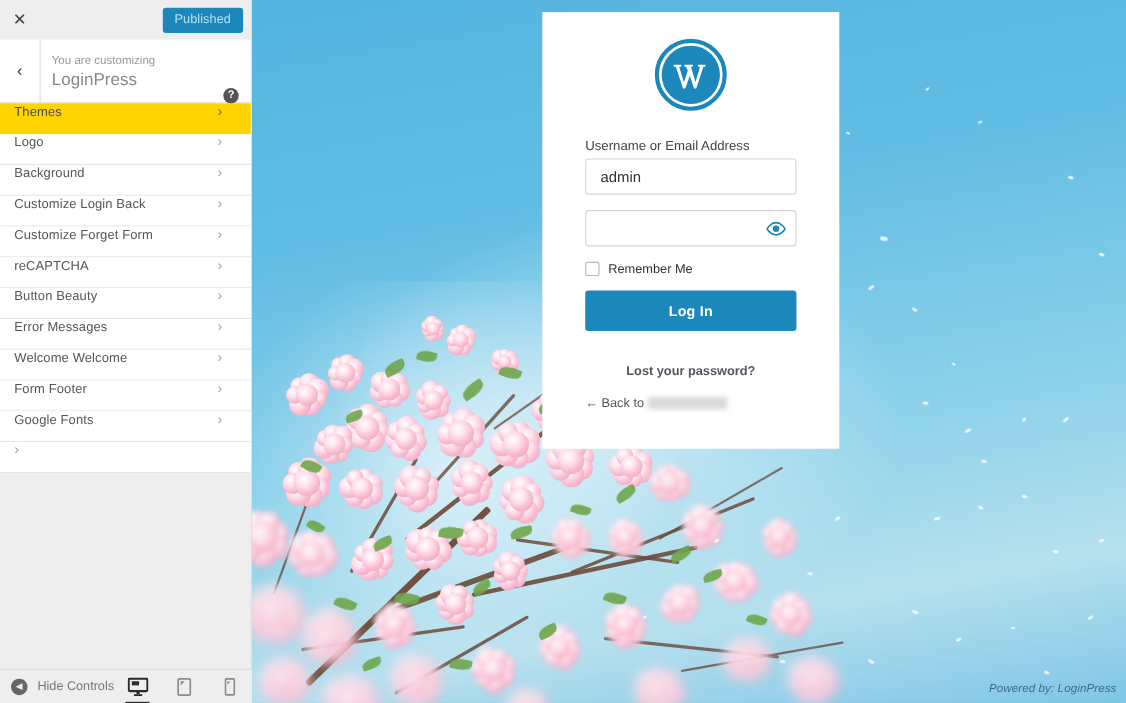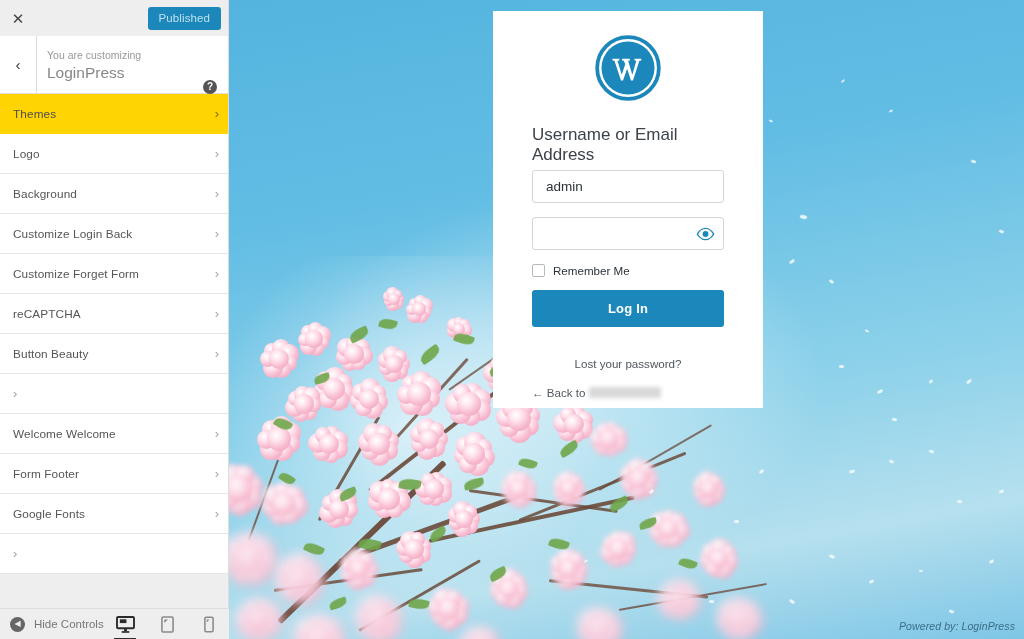--- a/index.html
+++ b/index.html
@@ -47,24 +47,24 @@
   .customizing-title { font-size: 15.5px; color: #888; line-height: 19px; margin-top: 1px; }
   .help-icon {
     position: absolute; right: 11px; top: 44px;
     width: 14px; height: 14px; border-radius: 50%;
     background: #555; color: #fff; font-size: 10px; font-weight: bold;
     display: flex; align-items: center; justify-content: center;
     cursor: pointer; line-height: 1;
   }
   .menu-list { background: #fff; }
   .menu-item {
-    position: relative; height: 40px;
+    position: relative; height: 28px;
     border-bottom: 1px solid #e5e5e5;
-    display: flex; align-items: center;
-    padding: 0 9px 0 13px; cursor: pointer;
+    display: flex; 
+    padding: 0 26px 0 13px; cursor: pointer;
     background: #fff;
   }
   .menu-item.active { background: #ffd400; border-bottom-color: #ffd400; }
   .menu-label { font-size: 11.8px; color: #555; flex: 1; letter-spacing: .1px; }
   .menu-item.active .menu-label { color: #4d4d4d; }
   .chev { font-size: 13px; color: #a0a5aa; line-height: 1; }
   .menu-item.active .chev { color: #7a6a10; }
   .sb-filler { background: #eeeeee; height: 97px; }
   .sb-bottom {
     position: absolute; left: 0; bottom: 0; width: 229px; height: 31px;
@@ -124,21 +124,21 @@
 
   
   .login-card {
     position: absolute; left: 264px; top: 11px;
     width: 270px; height: 397px; background: #fff;
     z-index: 3;
   }
   .wp-logo-wrap { display: flex; justify-content: center; padding-top: 24px; }
   .wp-logo { width: 66px; height: 66px; }
   .login-fields { padding: 0 39px; margin-top: 24px; }
-  .field-label { font-size: 17px; color: #3c434a; display: block; margin-bottom: 5px; }
+  .field-label { font-size: 12px; color: #3c434a; display: block; margin-bottom: 5px; }
   .field-input {
     width: 100%; height: 33px; border: 1px solid #d5d5d5; border-radius: 3px;
     padding: 0 10px 0 13px; font-size: 13.5px; color: #2c3338; background: #fff;
     font-family: "Liberation Sans", sans-serif; outline: none;
   }
   .pw-wrap { position: relative; }
   .pw-wrap .field-input { padding-right: 34px; }
   .eye-btn {
     position: absolute; right: 8px; top: 50%; transform: translateY(-50%);
     width: 22px; height: 22px; display: flex; align-items: center;
@@ -150,21 +150,21 @@
     width: 13px; height: 13px; border: 1px solid #b4b9be; border-radius: 2px;
     background: #fff; margin-right: 8px; cursor: pointer; flex: none;
   }
   .remember-label { font-size: 11.6px; color: #2c3338; cursor: pointer; }
   .login-btn {
     width: 100%; height: 37px; margin-top: 13px;
     background: #1b87ba; border: none; border-radius: 3px;
     color: #fff; font-size: 13px; font-weight: bold; cursor: pointer;
     font-family: "Liberation Sans", sans-serif; letter-spacing: .2px;
   }
-  .lost-pw { text-align: center; margin-top: 27px; }
+  .lost-pw { text-align: center; margin-top: 27px; font-weight: bold; }
   .lost-pw a { font-size: 11.6px; color: #50575e; text-decoration: none; cursor: pointer; }
   .back-to { margin-top: 14px; padding-left: 39px; display: flex; align-items: center; }
   .back-to a { font-size: 11.6px; color: #50575e; text-decoration: none; cursor: pointer; white-space: nowrap; }
   .redacted {
     display: inline-block; width: 72px; height: 11px; margin-left: 4px;
     background: #d8d8d8; filter: blur(2.2px); border-radius: 1px;
     vertical-align: middle;
   }
   .powered-by {
     position: absolute; right: 9px; bottom: 7px;
@@ -734,20 +734,21 @@
         </div>
         <div class="menu-item">
           <span class="menu-label">reCAPTCHA</span>
           <span class="chev">›</span>
         </div>
         <div class="menu-item">
           <span class="menu-label">Button Beauty</span>
           <span class="chev">›</span>
         </div>
         <div class="menu-item">
+          <span class="menu-label">Error Messages</span>
           <span class="chev">›</span>
         </div>
         <div class="menu-item">
           <span class="menu-label">Welcome Welcome</span>
           <span class="chev">›</span>
         </div>
         <div class="menu-item">
           <span class="menu-label">Form Footer</span>
           <span class="chev">›</span>
         </div>

